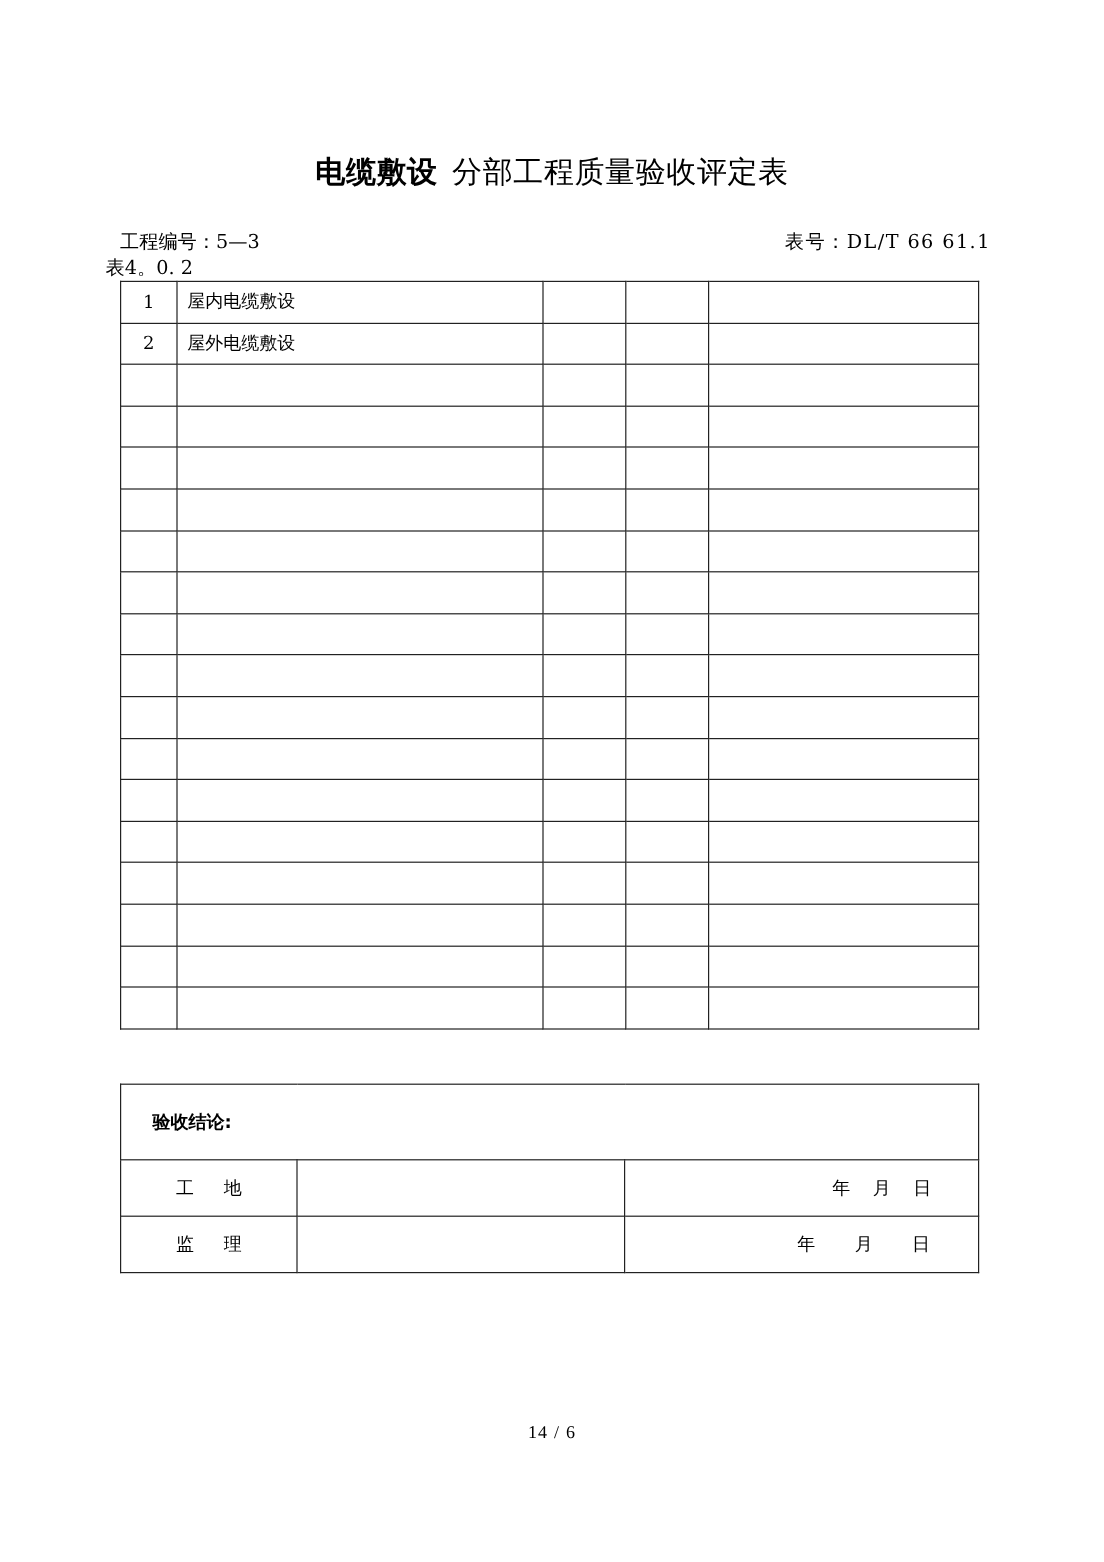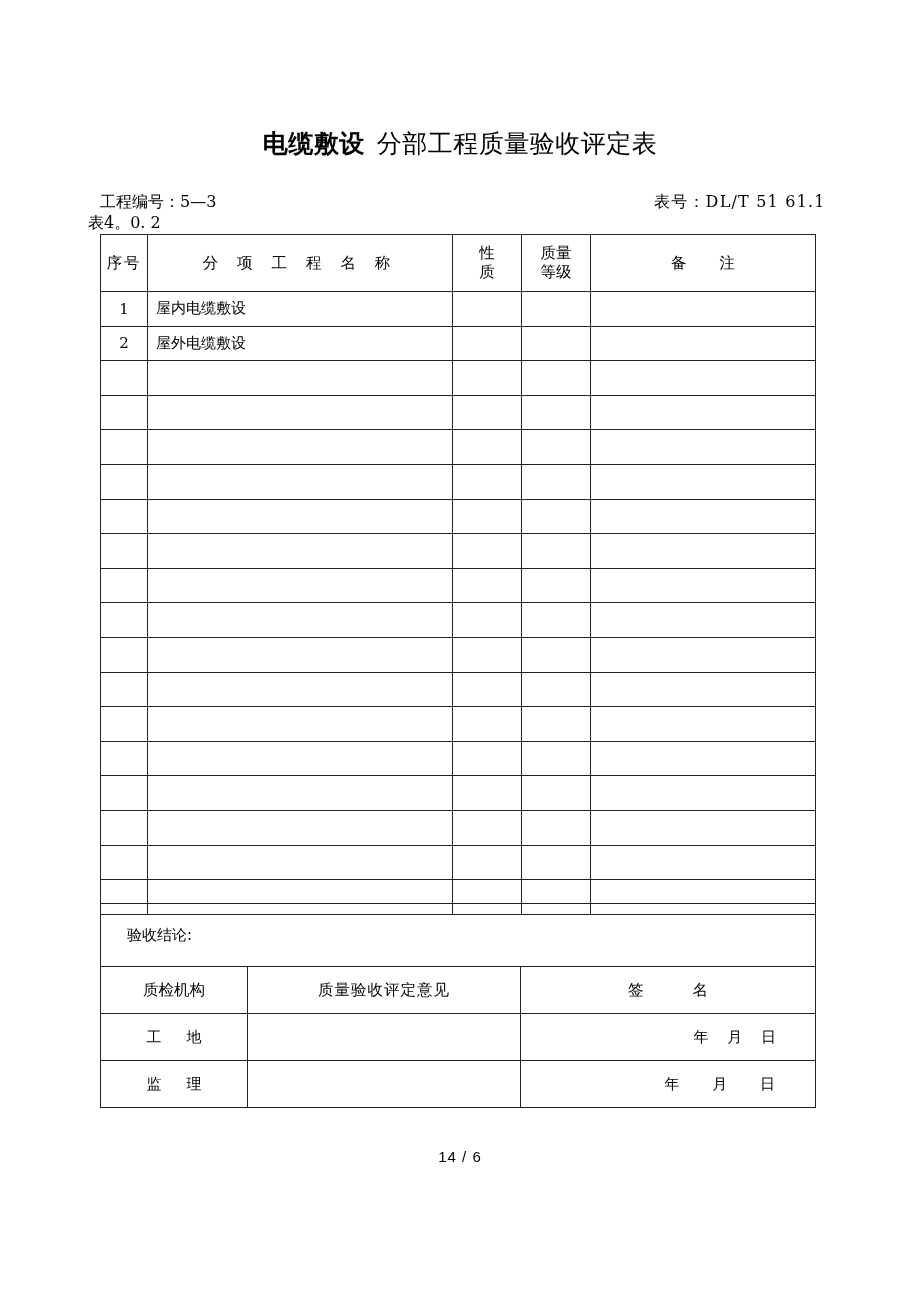--- a/index.html
+++ b/index.html
@@ -120,21 +120,21 @@
     vertical-align: middle;
   }
   .concl-row td {
     height: 62px;
     text-align: left;
     padding-left: 26px !important;
   }
   .concl-label {
     font-family: "DejaVu Sans", "Liberation Sans", sans-serif;
     font-size: 15px;
-    font-weight: normal;
+    font-weight: bold;
   }
 
   .sign-hdr td { height: 46px; text-align: center; font-size: 15.5px; }
   .sign-row td { height: 46px; }
 
   .col-org   { width: 147px; }
   .col-op    { width: 273px; }
   .col-sign  { width: 295px; }
 
   .org-cell  { text-align: center; }
@@ -149,63 +149,50 @@
     margin-left: 14px;
   }
   .date-1 { padding-right: 32px !important; letter-spacing: 7px; }
   .date-2 { padding-right: 22px !important; letter-spacing: 9px; }
   .date-3 { padding-right: 26px !important; letter-spacing: 14px; }
 
   
   .footer {
     position: absolute;
     left: 0;
-    top: 1148px;
+    top: 1186px;
     width: 920px;
     text-align: center;
     font-size: 15px;
-    font-family: Liberation Sans, sans-serif;
+    font-family: Liberation Serif, serif;
     letter-spacing: 1px;
   }
 </style>
 </head>
 <body>
 
 <div class="page">
 
   <div class="doc-title">
     <span class="title-bold">电缆敷设</span><span class="title-rest">分部工程质量验收评定表</span>
   </div>
 
   <div class="meta meta-left">工程编号：5—3</div>
   <div class="meta meta-left2">表4。0. 2</div>
-  <div class="meta meta-right">表号：DL/T 51 61.1</div>
+  <div class="meta meta-right">表号：DL/T 66 61.1</div>
 
   <table class="grid-table">
     <colgroup>
       <col class="col-no">
         <col class="col-name">
         <col class="col-prop">
         <col class="col-grade">
         <col class="col-remark">
     </colgroup>
     <tbody>
-      <tr class="hdr-row">
-        <td><span class="hdr-seq">序号</span></td>
-        <td><span class="hdr-itemname">分 项  工 程  名 称</span></td>
-        <td class="hdr-stack">
-          <div>性</div>
-          <div>质</div>
-        </td>
-        <td class="hdr-stack">
-          <div>质量</div>
-          <div>等级</div>
-        </td>
-        <td><span class="hdr-remark">备 注</span></td>
-      </tr>
 
       <tr class="data-row">
         <td class="cell-no">1</td>
         <td class="cell-name">屋内电缆敷设</td>
         <td></td>
         <td></td>
         <td></td>
       </tr>
       <tr class="data-row">
         <td class="cell-no">2</td>
@@ -335,25 +322,20 @@
         <col class="col-op">
         <col class="col-sign">
     </colgroup>
     <tbody>
       <tr class="concl-row">
         <td colspan="3">
           <span class="concl-label">验收结论:</span><span></span>
         </td>
       </tr>
 
-      <tr class="sign-hdr">
-        <td><span>质检机构</span></td>
-        <td><span class="op-sp">质量验收评定意见</span></td>
-        <td><span class="sign-hdr-sp">签 名</span></td>
-      </tr>
 
       <tr class="sign-row">
         <td class="org-cell"><span class="org-sp1">工 地</span></td>
         <td></td>
         <td class="date-cell date-1">年 月 日</td>
       </tr>
       <tr class="sign-row">
         <td class="org-cell"><span class="org-sp1">监 理</span></td>
         <td></td>
         <td class="date-cell date-3">年 月 日</td>

